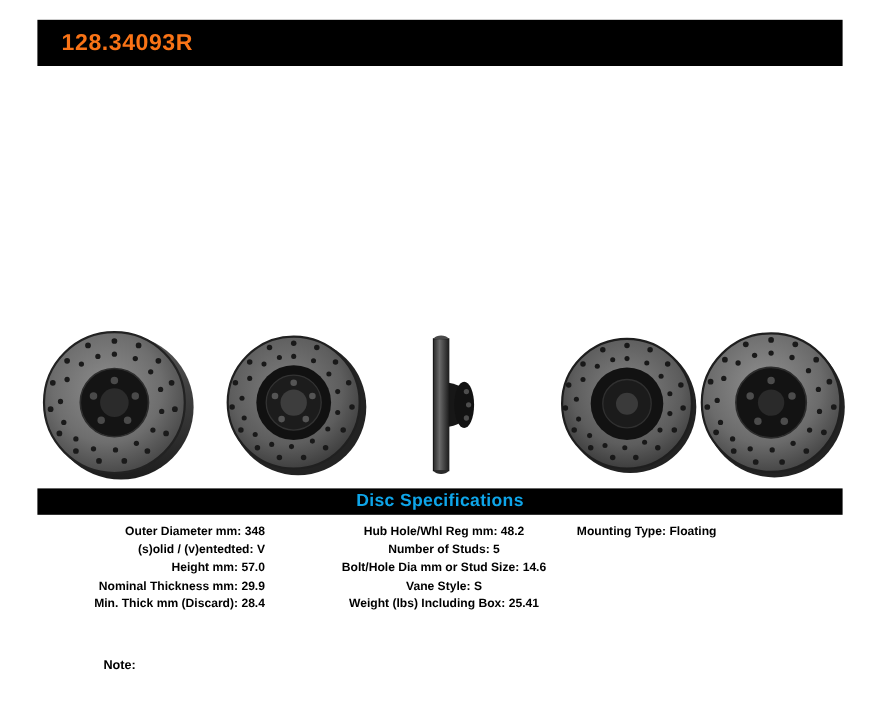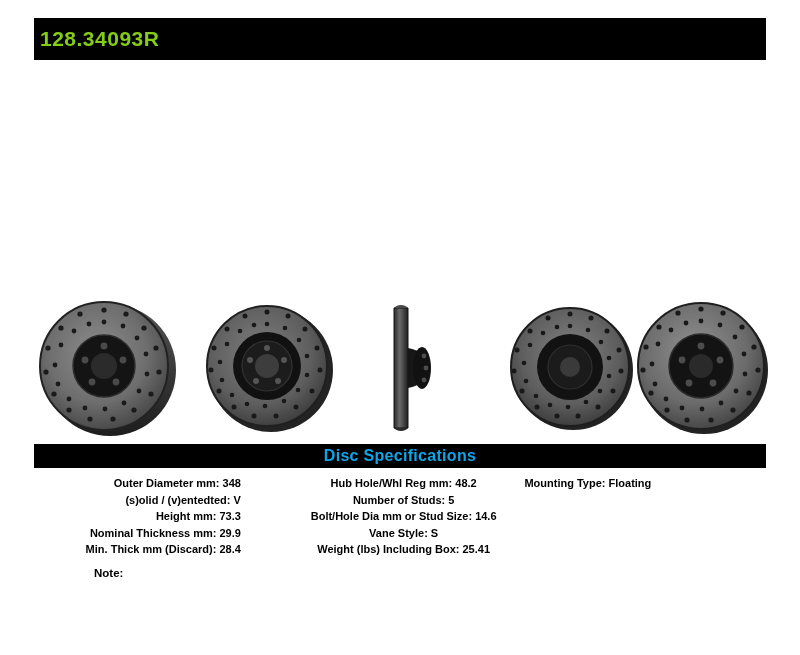--- a/index.html
+++ b/index.html
@@ -22,25 +22,25 @@
   }
 
   
   .header {
     position: absolute;
     left: 34px;
     top: 18px;
     width: 732px;
     height: 42px;
     background: #000000;
-    color: #84cc16;
+    color: #f97316;
     display: flex;
     align-items: center;
     justify-content: space-between;
-    padding: 0 6px;
+    padding: 0 22px;
     box-sizing: border-box;
   }
   .header .part-number {
     font-size: 21px;
     font-weight: bold;
     letter-spacing: 0.5px;
   }
   .header .doc-title {
     font-size: 21px;
     font-weight: bold;
@@ -102,20 +102,21 @@
     position: absolute;
     left: 34px;
     top: 567px;
     width: 732px;
     font-size: 11.5px;
     font-weight: bold;
   }
   .note-row .note-label {
     display: inline-block;
     padding-left: 60px;
+    margin-top: 32px;
   }
 </style>
 </head>
 <body>
 
 <div class="sheet">
 
   <div class="header">
     <span class="part-number">128.34093R</span>
   </div>
@@ -381,21 +382,21 @@
 
   </div>
 
   <div class="spec-block">
     <div class="spec-title-bar">Disc Specifications</div>
     <div class="spec-columns">
 
       <div class="col col-left">
         <div class="spec-row">Outer Diameter mm: 348</div>
         <div class="spec-row">(s)olid / (v)entedted: V</div>
-        <div class="spec-row">Height mm: 73.3</div>
+        <div class="spec-row">Height mm: 57.0</div>
         <div class="spec-row">Nominal Thickness mm: 29.9</div>
         <div class="spec-row">Min. Thick mm (Discard): 28.4</div>
       </div>
 
       <div class="col col-mid">
         <div class="spec-row">Hub Hole/Whl Reg mm: 48.2</div>
         <div class="spec-row">Number of Studs: 5</div>
         <div class="spec-row">Bolt/Hole Dia mm or Stud Size: 14.6</div>
         <div class="spec-row">Vane Style: S</div>
         <div class="spec-row">Weight (lbs) Including Box: 25.41</div>

